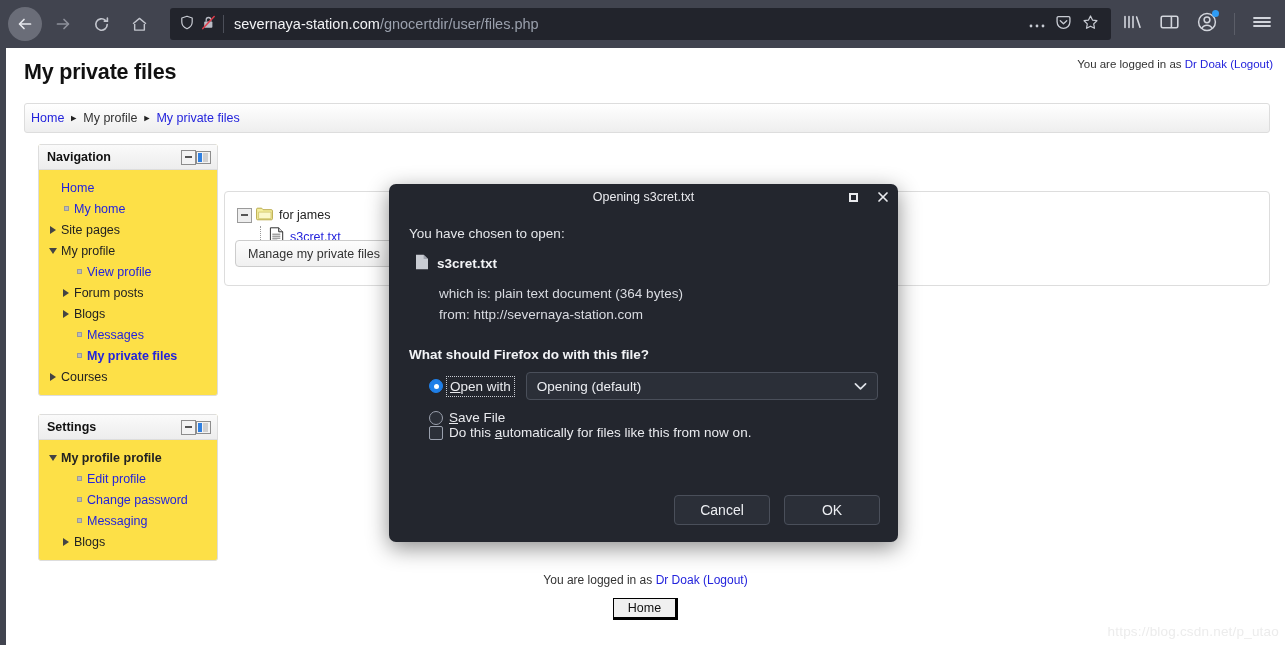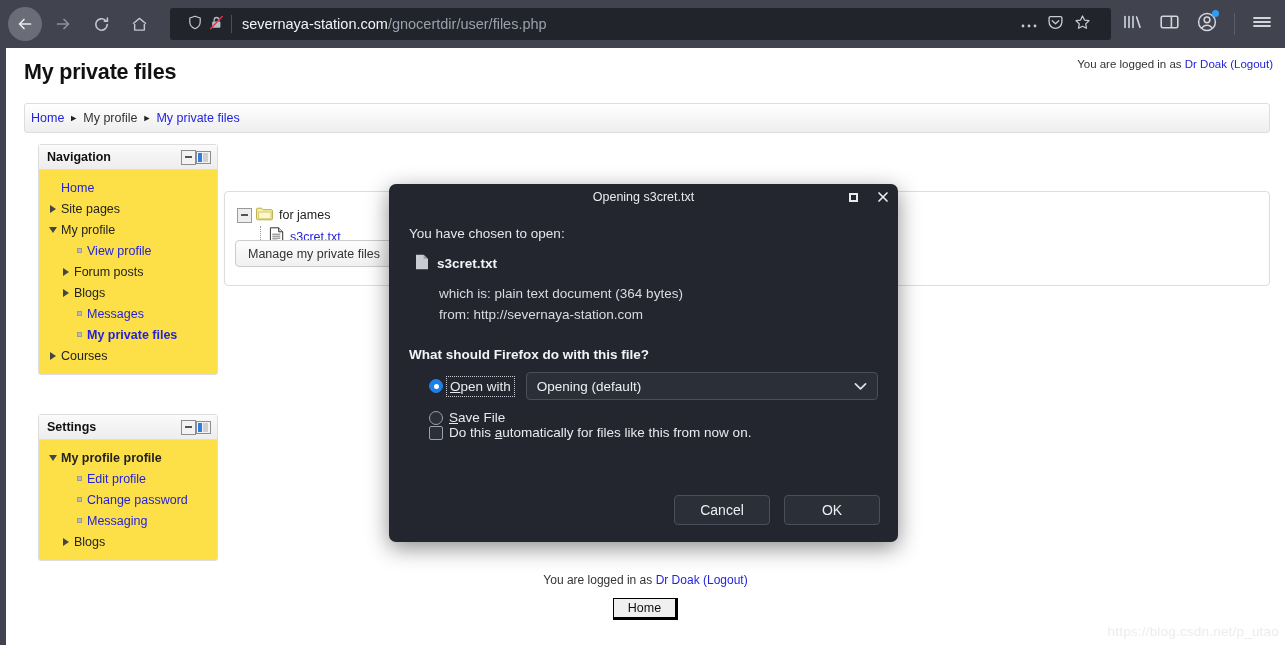--- a/index.html
+++ b/index.html
@@ -35,21 +35,21 @@
     flex: 1 1 auto;
     display: flex; align-items: center;
     padding: 0 10px 0 14px;
   }
   #urlbar {
     flex: 1 1 auto;
     height: 32px;
     background: #22242c;
     border-radius: 3px;
     display: flex; align-items: center;
-    padding: 0 14px;
+    padding: 0 6px;
     min-width: 0;
   }
   #urlbar .ident {
     display: flex; align-items: center;
     gap: 7px;
     padding: 0 7px 0 4px;
     border-right: 1px solid #4c4f59;
     height: 18px;
   }
   #url-text {
@@ -460,20 +460,26 @@
             <i></i>
             <u></u>
           </span>
       </span>
     </div>
     <div class="block-body" id="nav-items">
         <div class="tree-row ind0">
           <span class="marker"></span>
           <span class="label link">Home</span>
         </div>
+        <div class="tree-row ind1">
+          <span class="marker">
+            <span class="bullet"></span>
+          </span>
+          <span class="label link">My home</span>
+        </div>
         <div class="tree-row ind0">
           <span class="marker">
             <span class="arrow-right"></span>
           </span>
           <span class="label ">Site pages</span>
         </div>
         <div class="tree-row ind0">
           <span class="marker">
             <span class="arrow-down"></span>
           </span>

